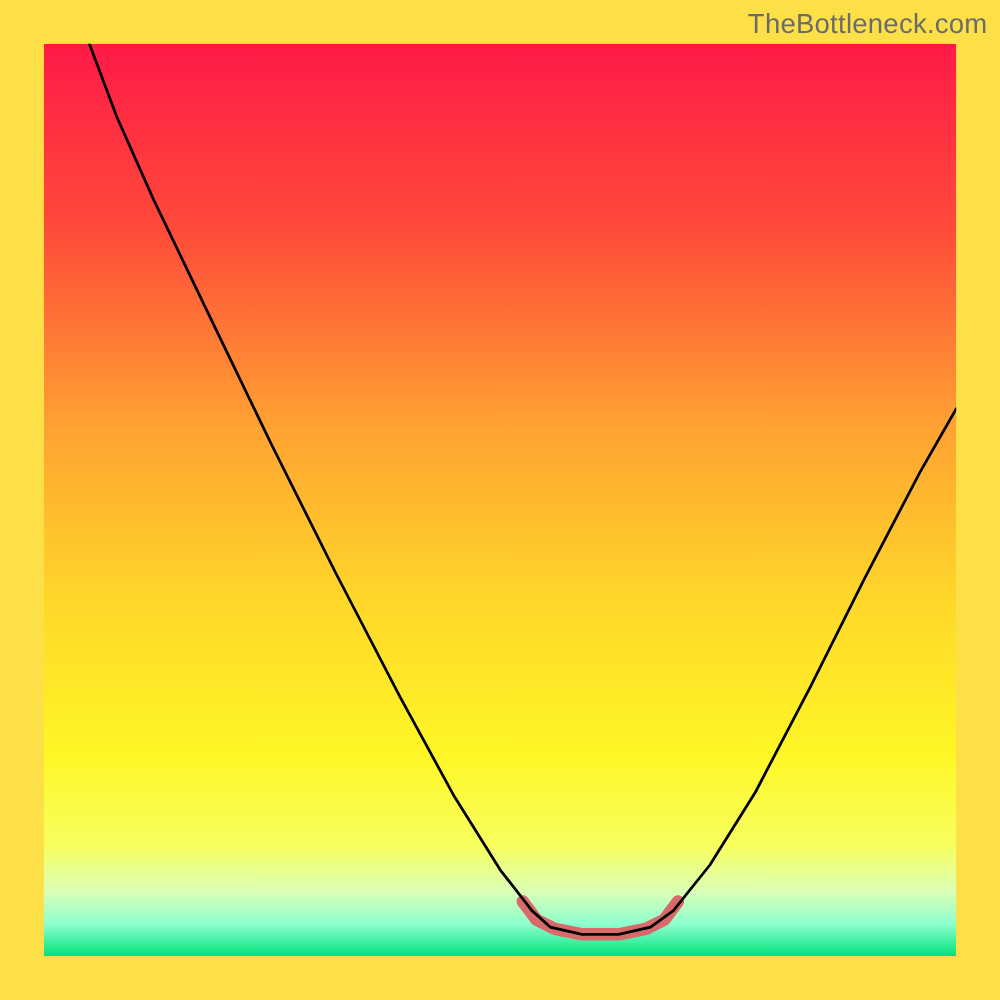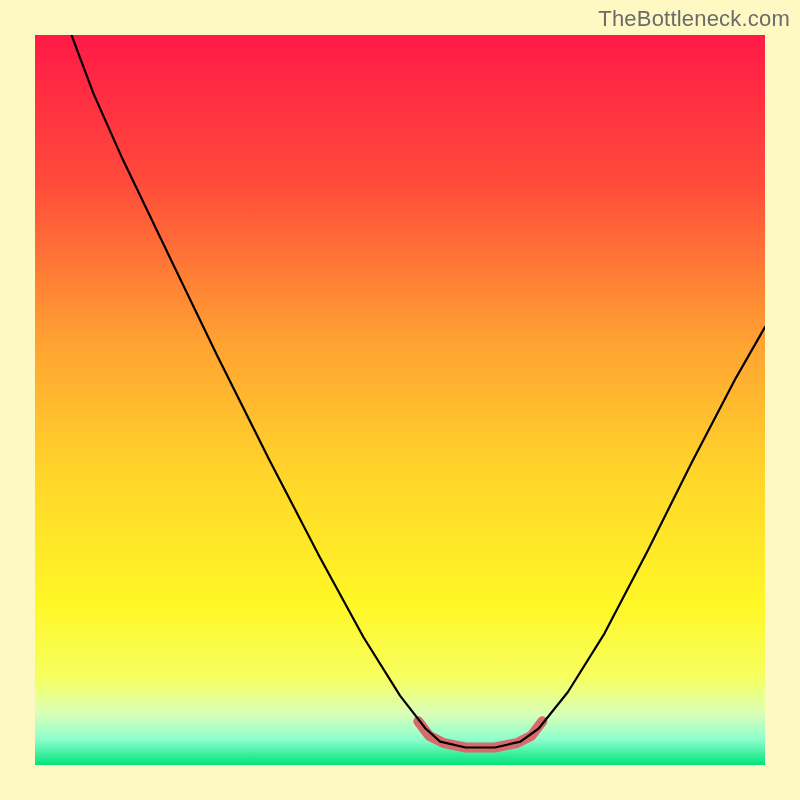--- a/index.html
+++ b/index.html
@@ -9,21 +9,21 @@
     height: 800px;
     background: #000;
     overflow: hidden;
   }
   .frame {
     position: absolute;
     left: 0;
     top: 0;
     width: 800px;
     height: 800px;
-    background: #fef9c3;
+    background: #fde047;
   }
   .plot {
     position: absolute;
     left: 35px;
     top: 35px;
     width: 730px;
     height: 730px;
   }
   .watermark {
     position: absolute;

